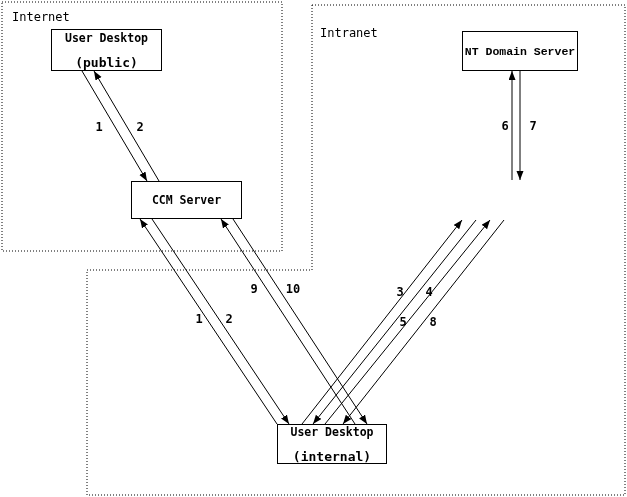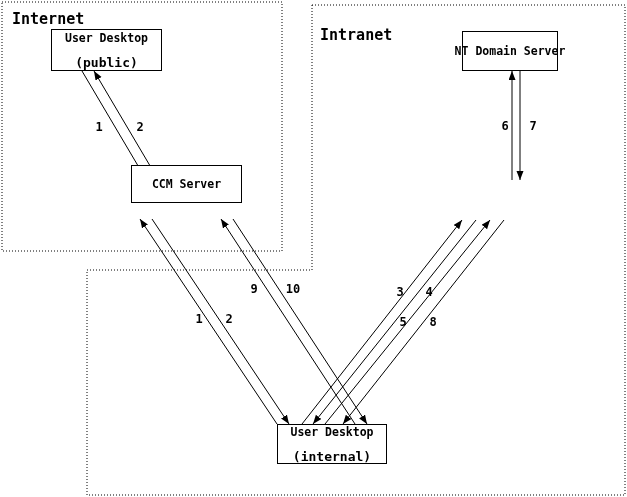--- a/index.html
+++ b/index.html
@@ -9,21 +9,21 @@
     overflow:hidden;
   }
   svg.layer { position:absolute; left:0; top:0; }
   .region-border { fill:none; stroke:#000; stroke-width:1; stroke-dasharray:1 2; }
   .edge-line { stroke:#000; stroke-width:1; fill:none; }
   .edge-label {
     font-family:"DejaVu Sans Mono", monospace; font-weight:bold;
     font-size:12px; fill:#000;
   }
   .region-label {
-    position:absolute; font-weight:bold; font-size:15px;
+    position:absolute; font-weight:normal; font-size:12px;
     white-space:nowrap; letter-spacing:0px;
   }
   .node {
     position:absolute; background:#ffffff; border:1px solid #000;
     display:flex; flex-direction:column; align-items:center; justify-content:center;
     text-align:center; box-sizing:border-box;gap:12px;
   }
   .node-label { font-weight:bold; font-size:11.5px; line-height:13px; white-space:nowrap; }
   .node-sublabel { font-weight:bold; font-size:13px; line-height:11px; white-space:nowrap;text-align:center; }
 </style>
@@ -69,25 +69,25 @@
   </svg>
 
   <div class="region-label" style="left:12px; top:10px;">Internet</div>
   <div class="region-label" style="left:320px; top:26px;">Intranet</div>
 
   <div class="node" style="left: 51px; top: 29px; width: 111px; height: 42px;">
     <div class="node-label">User Desktop</div>
     <div class="node-sublabel">(public)</div>
   </div>
 
-  <div class="node" style="left: 131px; top: 165px; width: 111px; height: 38px;">
+  <div class="node" style="left: 131px; top: 181px; width: 111px; height: 38px;">
     <div class="node-label">CCM Server</div>
   </div>
 
-  <div class="node" style="left: 462px; top: 31px; width: 96px; height: 40px;">
+  <div class="node" style="left: 462px; top: 31px; width: 116px; height: 40px; font-family: Liberation Mono, monospace;">
     <div class="node-label">NT Domain Server</div>
   </div>
 
 
   <div class="node" style="left: 277px; top: 424px; width: 110px; height: 40px;">
     <div class="node-label">User Desktop</div>
     <div class="node-sublabel">(internal)</div>
   </div>
 
 </div>

